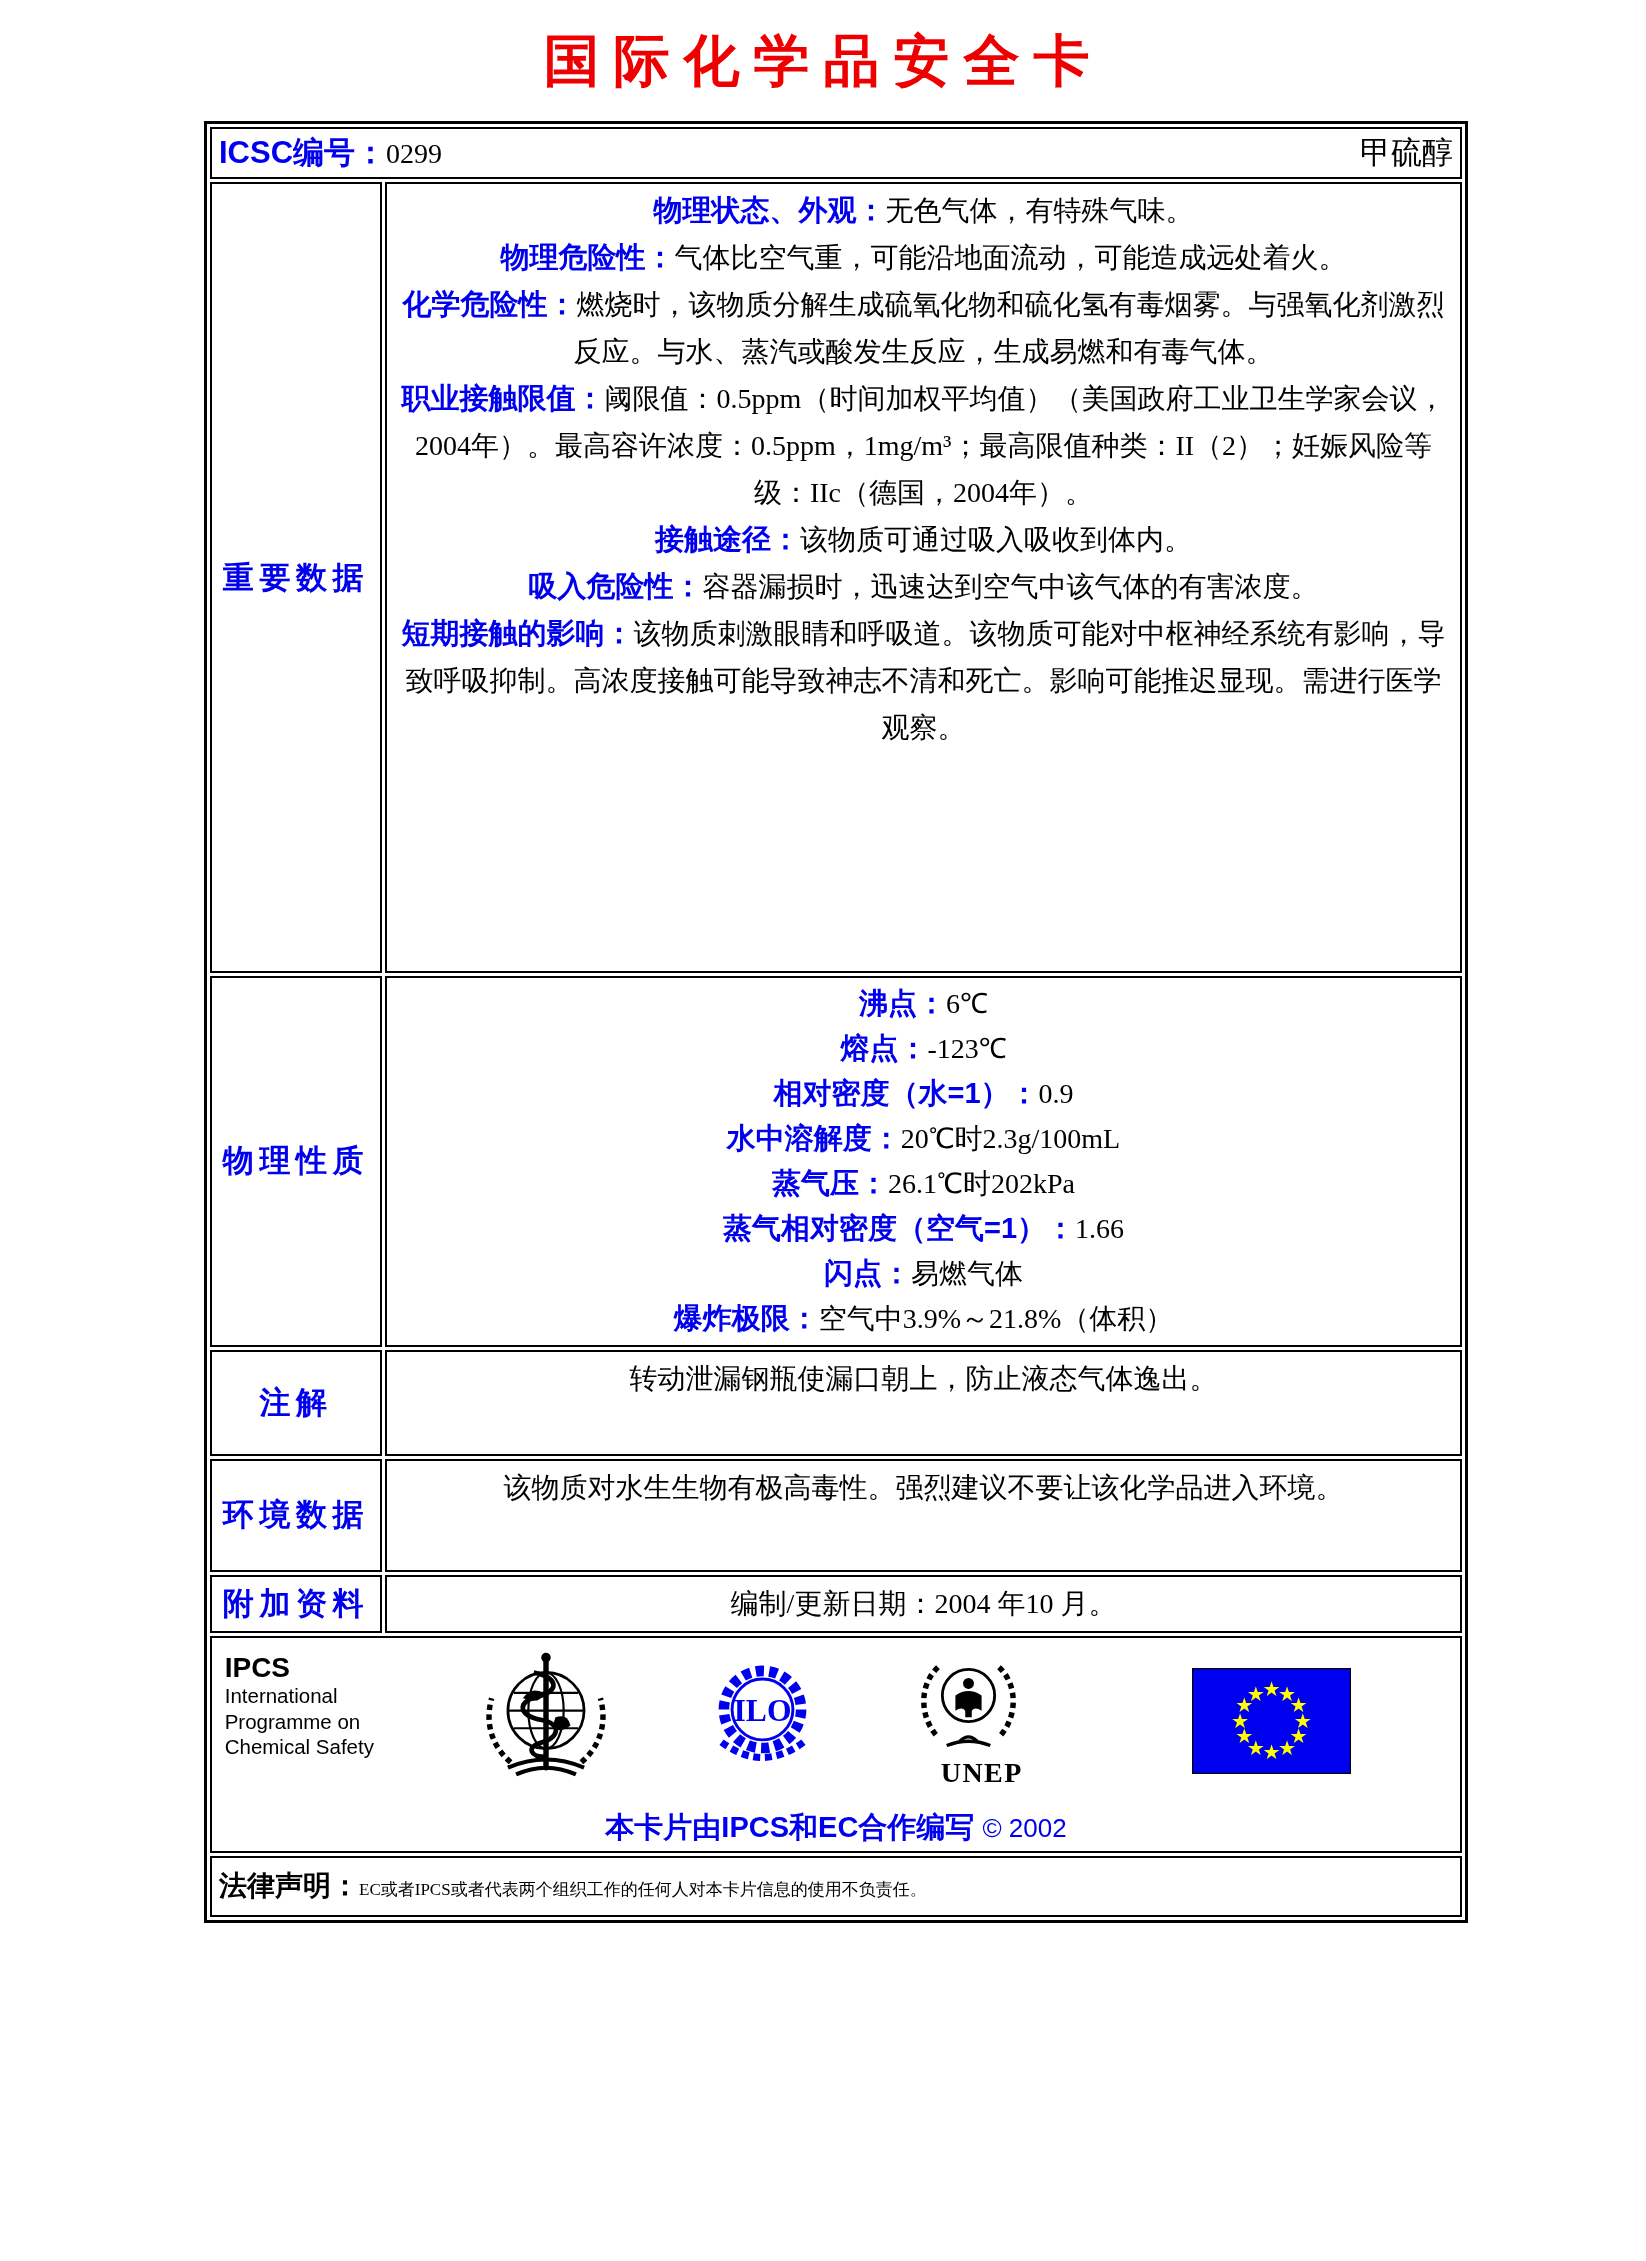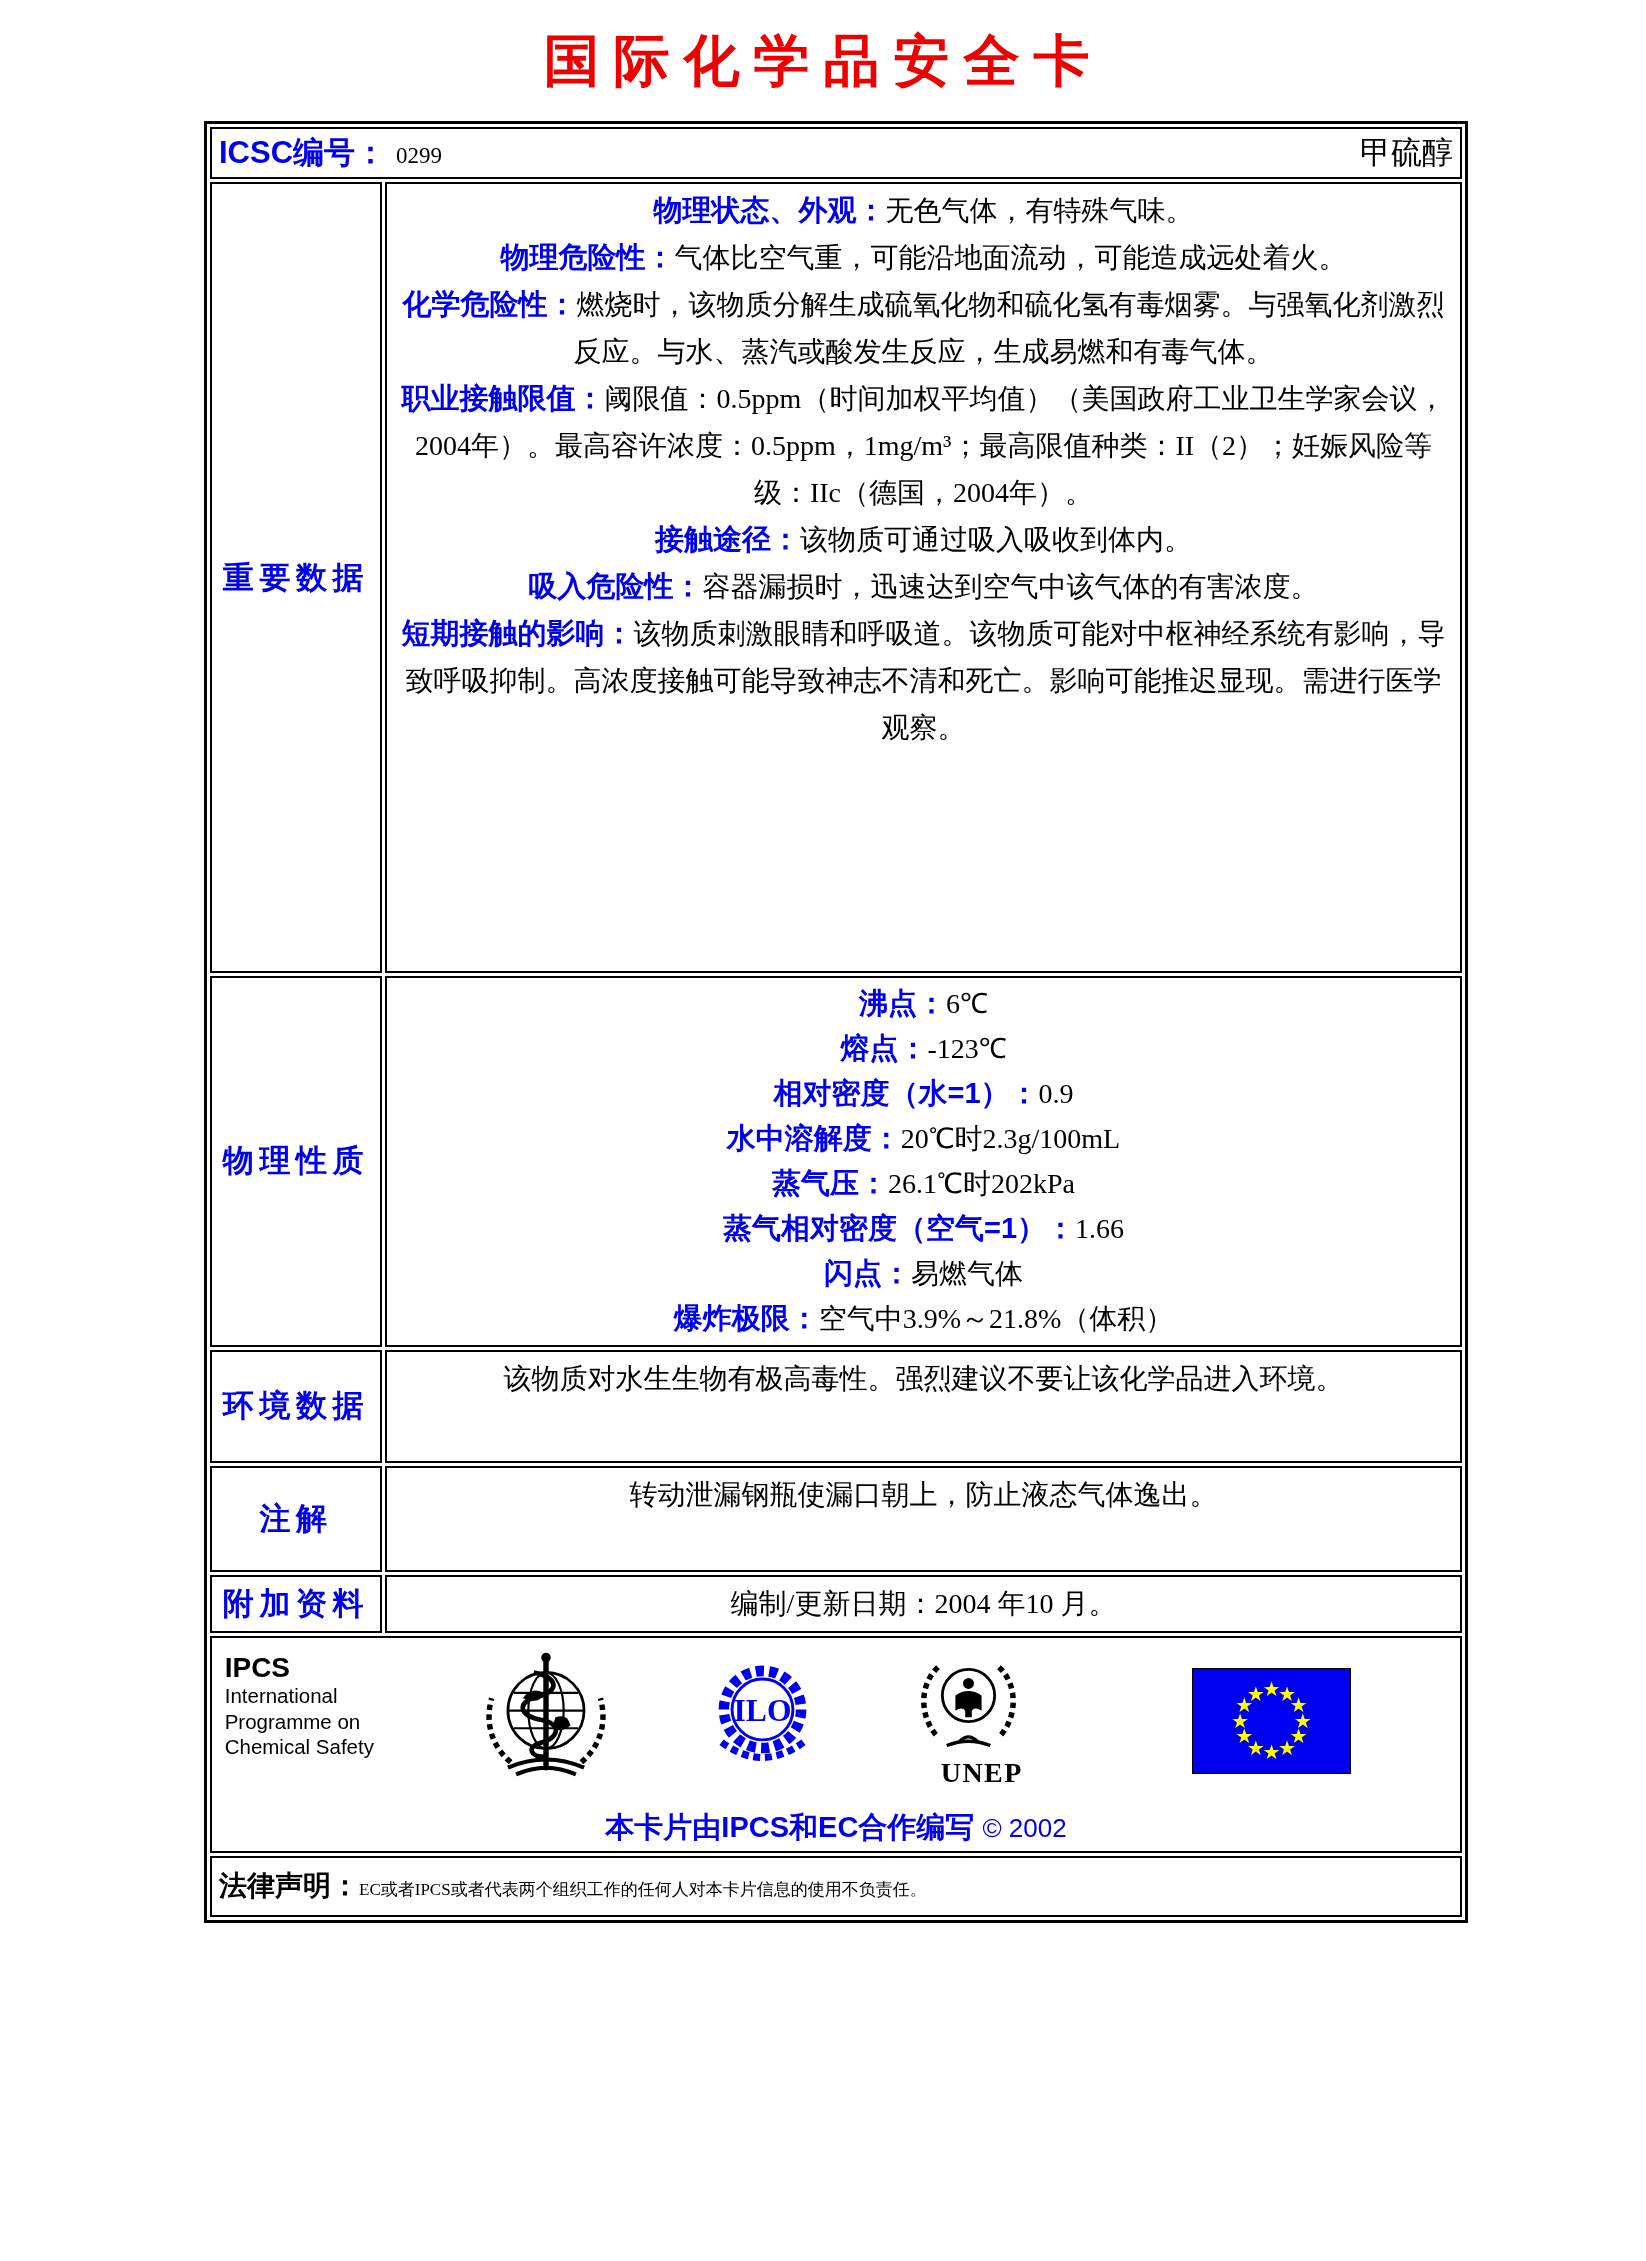--- a/index.html
+++ b/index.html
@@ -28,21 +28,21 @@
     background: #fff;
   }
   td { border: 2.1px solid #000; vertical-align: top; background: #fff; }
   td.hdr-cell { height: 52px; vertical-align: middle; padding: 0 7px; }
   .hdr-flex { display: flex; justify-content: space-between; align-items: center; font-size: 31px; }
   .blue-lbl {
     color: #0000ee;
     font-family: "Liberation Sans", sans-serif;
     font-weight: bold;
   }
-  .hdr-num { font-size: 23px; margin-left: 10px; text-align: right; }
+  .hdr-num { font-size: 28px; margin-left: 0; text-align: right; }
   .chem-name { font-size: 31px; }
   td.row-label {
     width: 172px;
     text-align: center;
     vertical-align: middle;
     color: #0000ee;
     font-family: "Liberation Sans", sans-serif;
     font-weight: bold;
     font-size: 31px;
     letter-spacing: 5.6px;
@@ -126,30 +126,30 @@
       <p><span class="item-lbl">相对密度（水=1）：</span><span class="item-txt">0.9</span></p>
       <p><span class="item-lbl">水中溶解度：</span><span class="item-txt">20℃时2.3g/100mL</span></p>
       <p><span class="item-lbl">蒸气压：</span><span class="item-txt">26.1℃时202kPa</span></p>
       <p><span class="item-lbl">蒸气相对密度（空气=1）：</span><span class="item-txt">1.66</span></p>
       <p><span class="item-lbl">闪点：</span><span class="item-txt">易燃气体</span></p>
       <p><span class="item-lbl">爆炸极限：</span><span class="item-txt">空气中3.9%～21.8%（体积）</span></p>
     </td>
   </tr>
 
   <tr>
+    <td class="row-label">注解</td>
+    <td class="content" style="height:106px;">
+      <p><span class="item-txt">转动泄漏钢瓶使漏口朝上，防止液态气体逸出。</span></p>
+    </td>
+  </tr>
+
+  <tr>
     <td class="row-label">环境数据</td>
     <td class="content" style="height:113px;">
       <p><span class="item-txt">该物质对水生生物有极高毒性。强烈建议不要让该化学品进入环境。</span></p>
-    </td>
-  </tr>
-
-  <tr>
-    <td class="row-label">注解</td>
-    <td class="content" style="height:106px;">
-      <p><span class="item-txt">转动泄漏钢瓶使漏口朝上，防止液态气体逸出。</span></p>
     </td>
   </tr>
 
   <tr>
     <td class="row-label">附加资料</td>
     <td class="content" style="height:45px;">
       <p><span class="item-txt">编制/更新日期：2004 年10 月。</span></p>
     </td>
   </tr>
 

